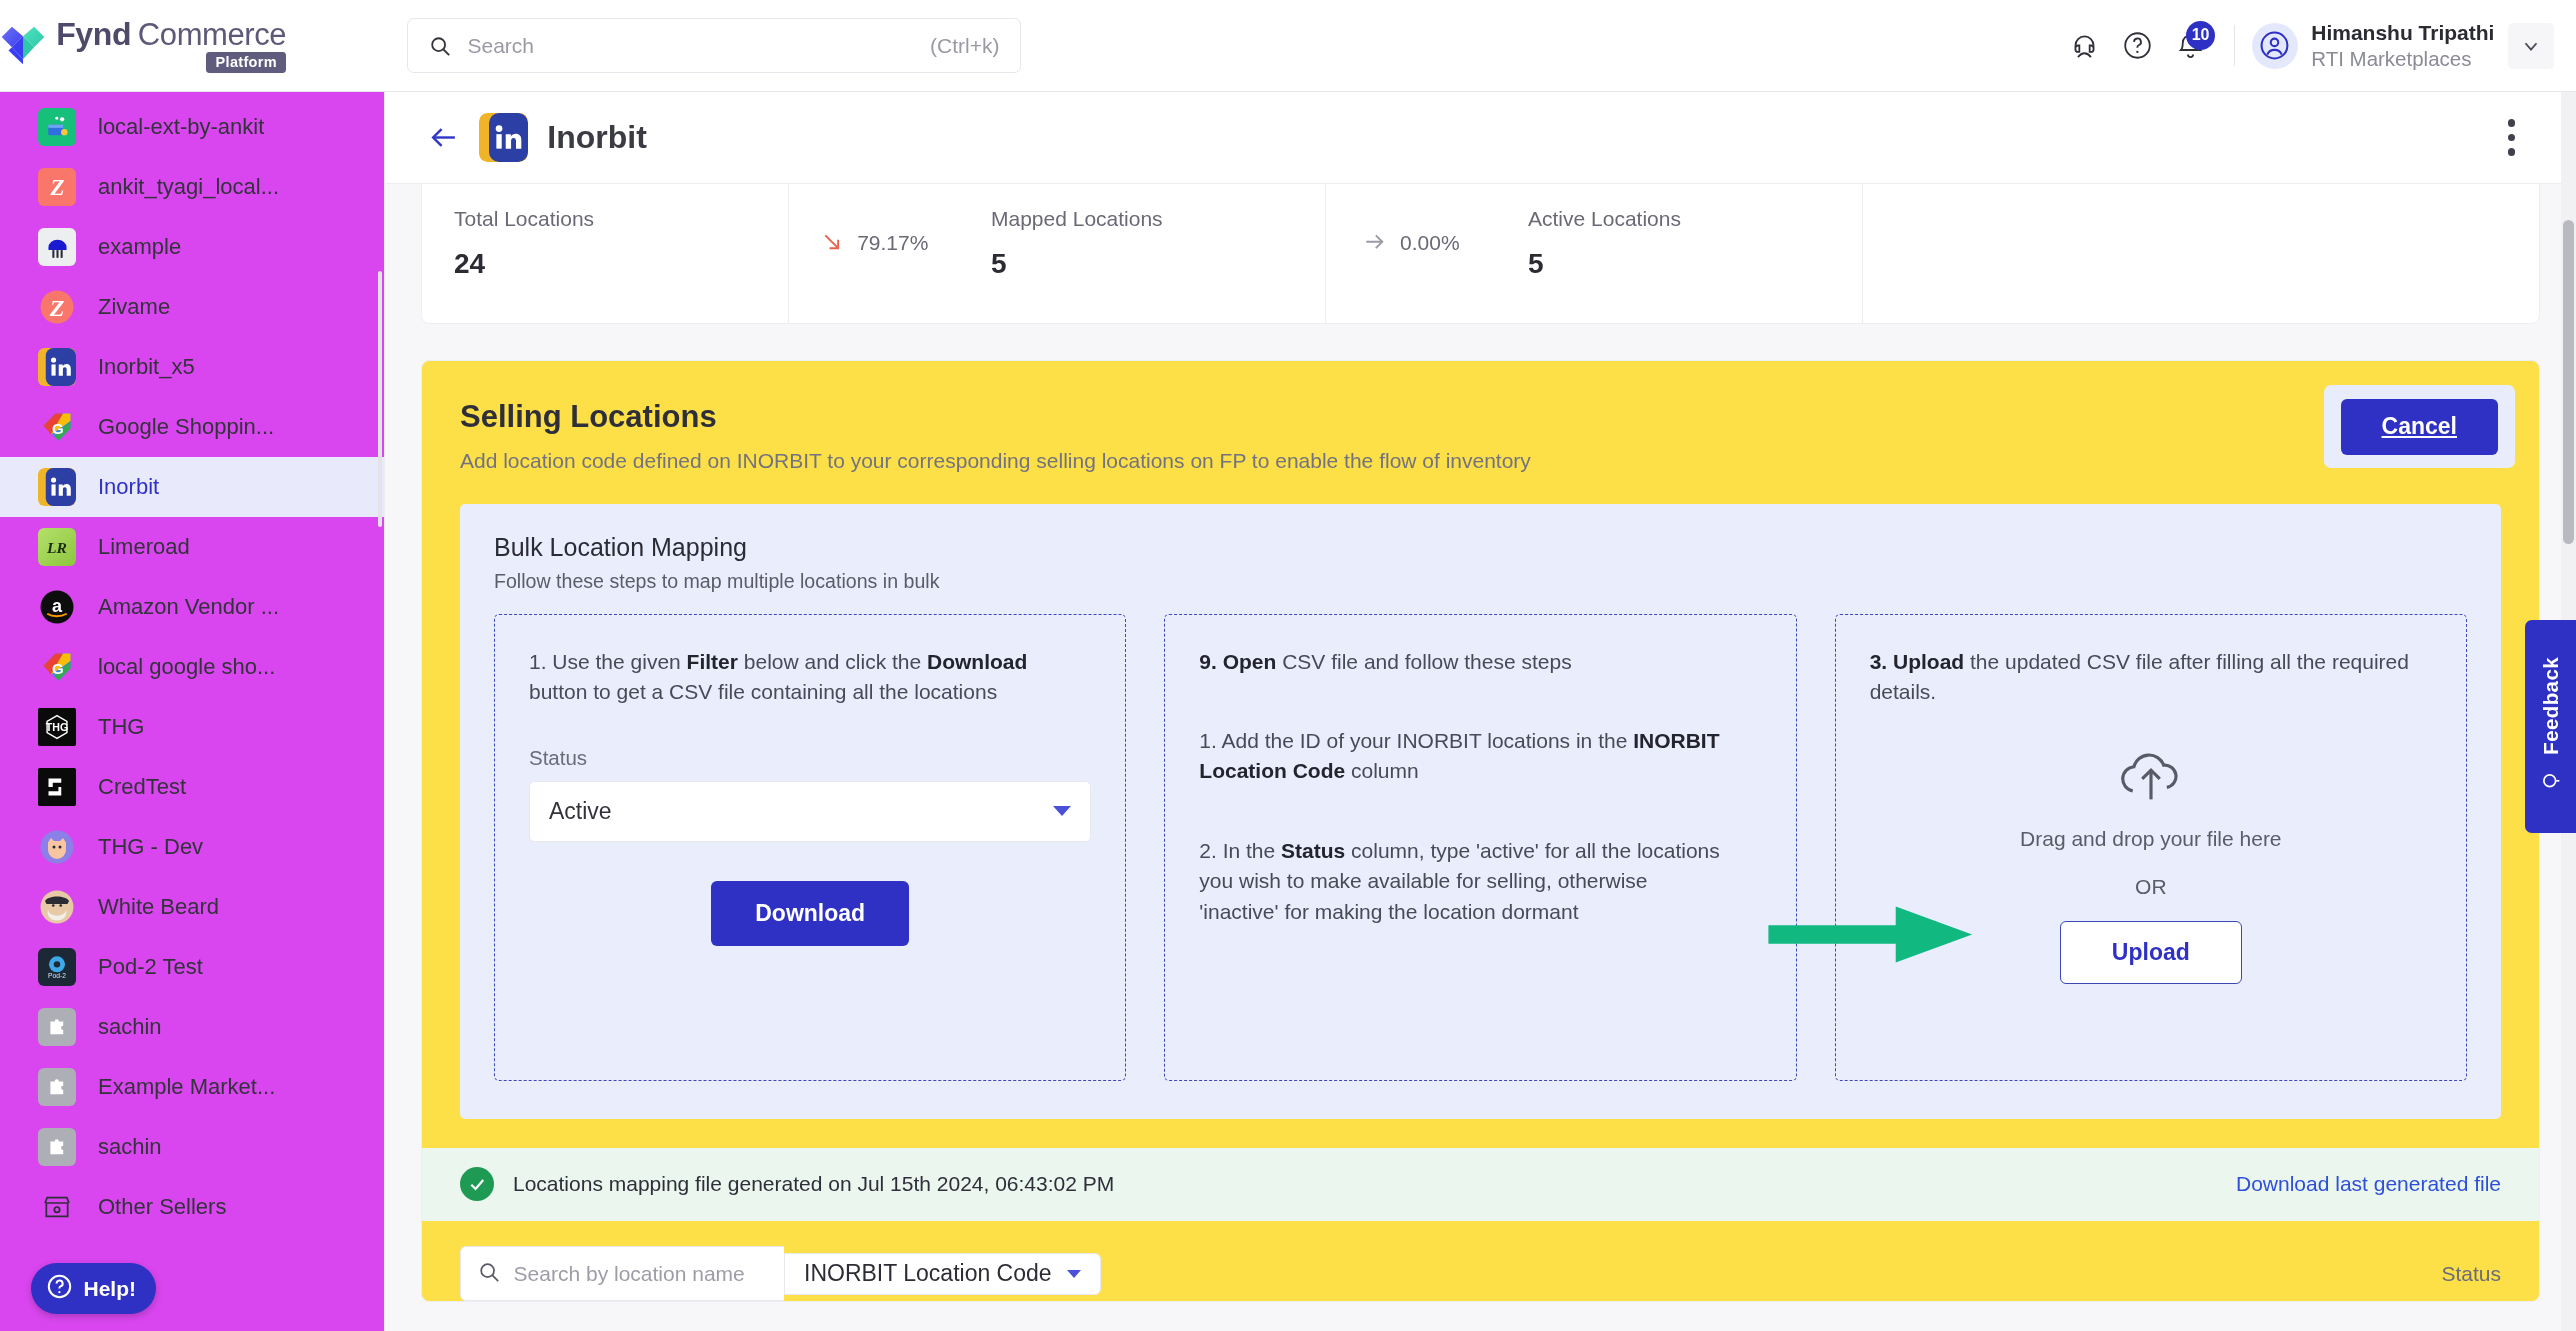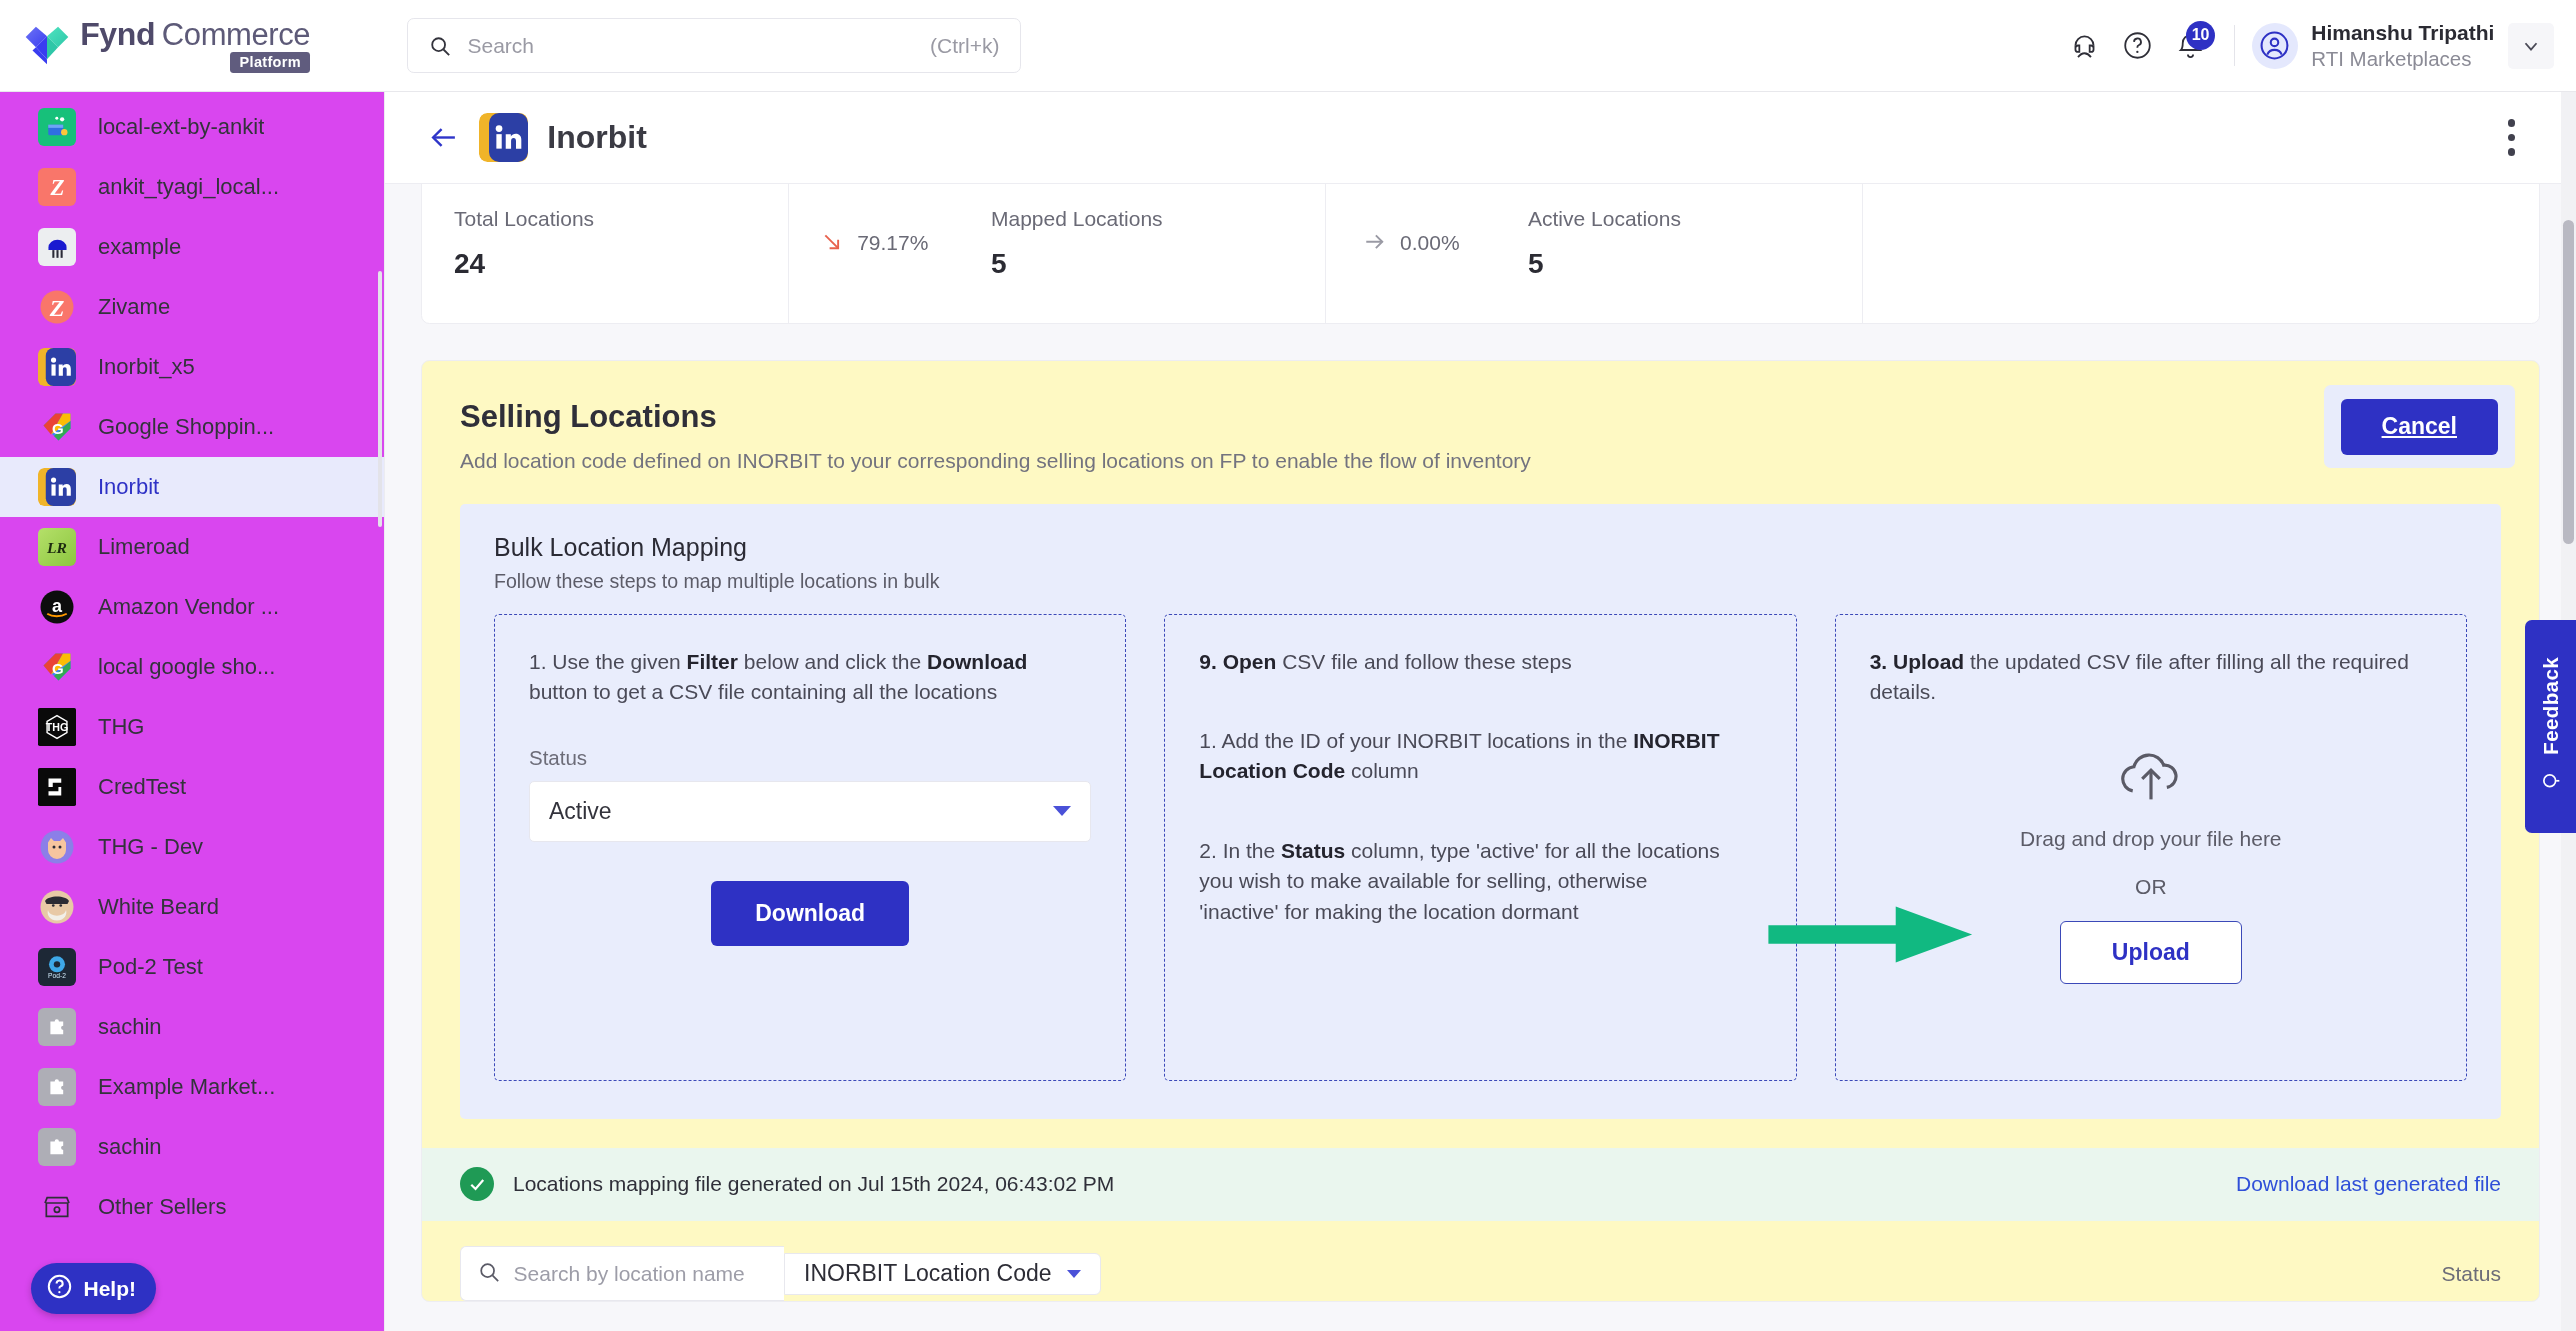--- a/index.html
+++ b/index.html
@@ -11,21 +11,21 @@
   }
   .app { position: relative; width: 2576px; height: 1331px; display: flex; flex-direction: column; }
 
   
   .topbar {
     height: 92px; min-height: 92px;
     display: flex; align-items: center;
     background: #fff; border-bottom: 0.9px solid #e8e8ec;
     position: relative; z-index: 30;
   }
-  .brand { width: 385px; min-width: 385px; display: flex; align-items: center; padding-left: 24px; }
+  .brand { width: 385px; min-width: 385px; display: flex; align-items: center; }
   .brand-logo { display: flex; align-items: center; gap: 10.2px; }
   .heart-mark { width: 46px; height: 41px; position: relative; }
   .brand-text { display: flex; flex-direction: column; line-height: 1; }
   .brand-row { display: flex; align-items: baseline; gap: 6.8px; }
   .brand-fynd { font-size: 32px; font-weight: bold; color: #4f4a6a; letter-spacing: -0.4px; }
   .brand-commerce { font-size: 31px; font-weight: normal; color: #5d5a78; letter-spacing: -0.4px; }
   .brand-platform {
     align-self: flex-end; margin-top: 1.7px; background: #605c7e; color: #fff;
     font-size: 14.5px; font-weight: bold; padding: 2.6px 9.4px 3.4px; border-radius: 3.4px; letter-spacing: 0.3px;
   }
@@ -112,21 +112,21 @@
     width: 367px; border-right: 0.9px solid #ededf2; padding: 29px 32px;
     display: flex; flex-direction: column; justify-content: center; gap: 17px;
   }
   .stat:last-of-type { border-right: 0.9px solid #ededf2; }
   .stat-label { font-size: 21px; color: #6a6a76; }
   .stat-value { font-size: 28px; font-weight: bold; color: #2b2b33; }
   .delta { width: 170px; display: flex; align-items: center; justify-content: center; gap: 12px; }
   .delta-text { font-size: 21px; color: #6a6a76; }
 
   
-  .sl-card { background: #fef9c3; border: 0.9px solid #ededf2; border-radius: 8.5px; margin-top: 36px; padding: 38px 38px 0; position: relative; }
+  .sl-card { background: #fde047; border: 0.9px solid #ededf2; border-radius: 8.5px; margin-top: 36px; padding: 38px 38px 0; position: relative; }
   .sl-title { font-size: 31px; font-weight: bold; color: #2f2f39; }
   .sl-sub { font-size: 21px; color: #73737f; margin-top: 13.6px; }
   .cancel-holder {
     position: absolute; right: 24px; top: 24px; background: #e8ecfb; border-radius: 6.8px; padding: 13.6px 17px;
   }
   .cancel-btn {
     background: #2e31c4; color: #fff; border: none; border-radius: 6px;
     font-size: 23px; font-weight: bold; padding: 14.5px 41px; text-decoration: underline;
     font-family: "Liberation Sans", sans-serif; cursor: pointer;
   }

